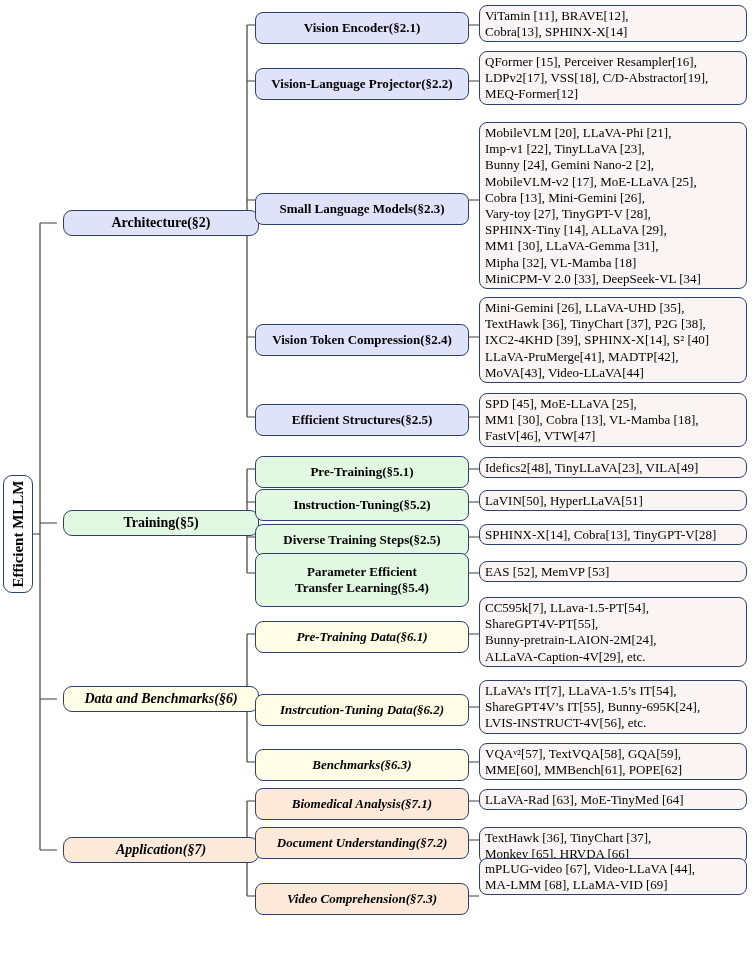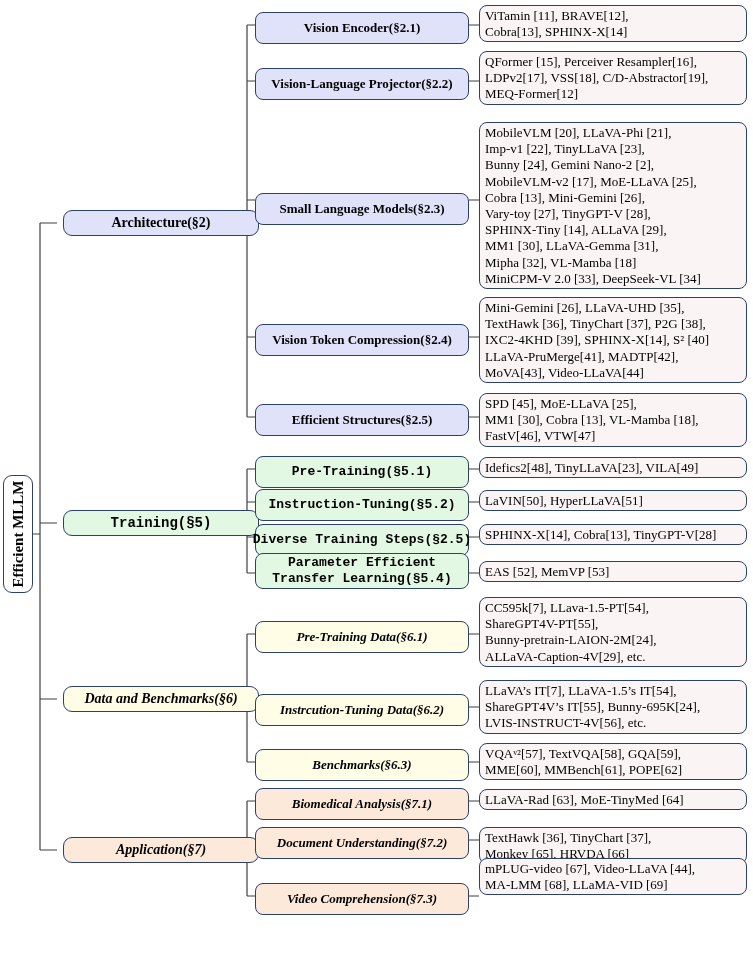--- a/index.html
+++ b/index.html
@@ -36,31 +36,31 @@
     font-weight:bold; font-size:14px;
     border-radius:9px;
     margin-left:6px;
   }
   .l2 {
     left:255px; width:214px; height:32px;
     display:flex; align-items:center; justify-content:center;
     font-weight:bold; font-size:13px;
     text-align:center; white-space:pre; line-height:16px;
   }
-  .l2.tall { height:36px; }
+  .l2.tall { height:54px; }
   .leaf {
     left:479px; width:268px;
     background:var(--leaf-fill, #fbf4f5);
     font-size:13px; line-height:16.2px;
     padding:2px 5px 1px 5px;
     white-space:pre;
     overflow:hidden;
   }
   .fill-arch  { background:var(--architecture-fill, #e0e2fa); }
-  .fill-train { background:var(--training-fill, #e2f8e3);font-family:Liberation Mono, monospace; }
+  .fill-train { background:var(--training-fill, #e2f8e3); }
   .fill-data  { background:var(--data-fill, #fffde5);font-style:italic; }
   .fill-app   { background:var(--application-fill, #fce9da);font-style:italic; }
   .caption {
     position:absolute; left:0; top:948px; width:753px;
     text-align:center; font-size:16.5px; color:#000; z-index:1;
   }
 </style>
 </head>
 <body>
 

